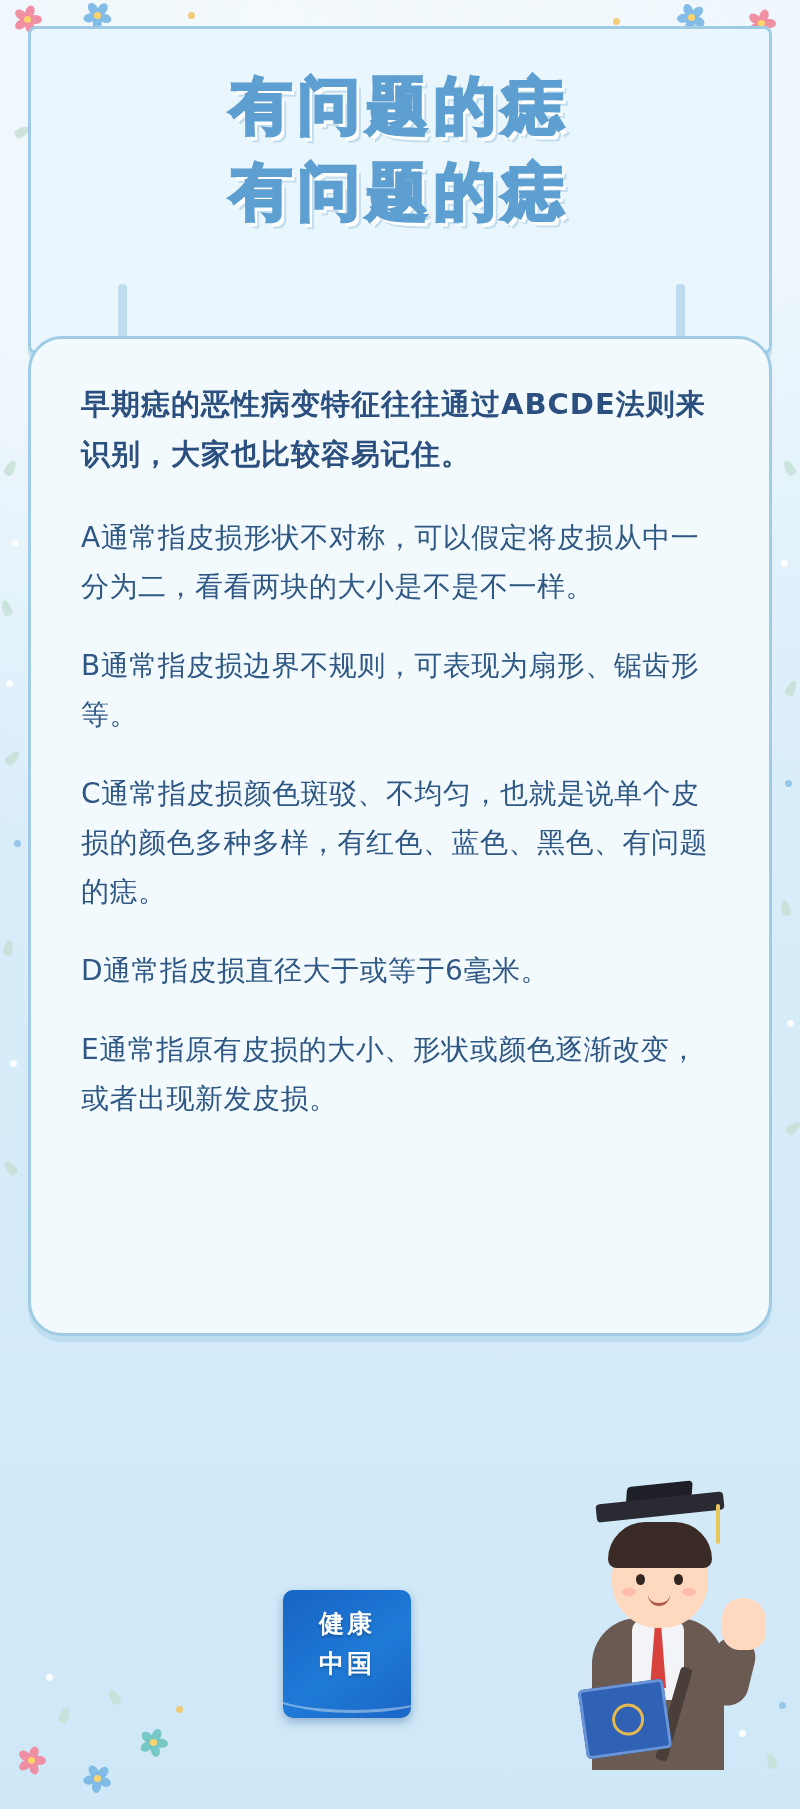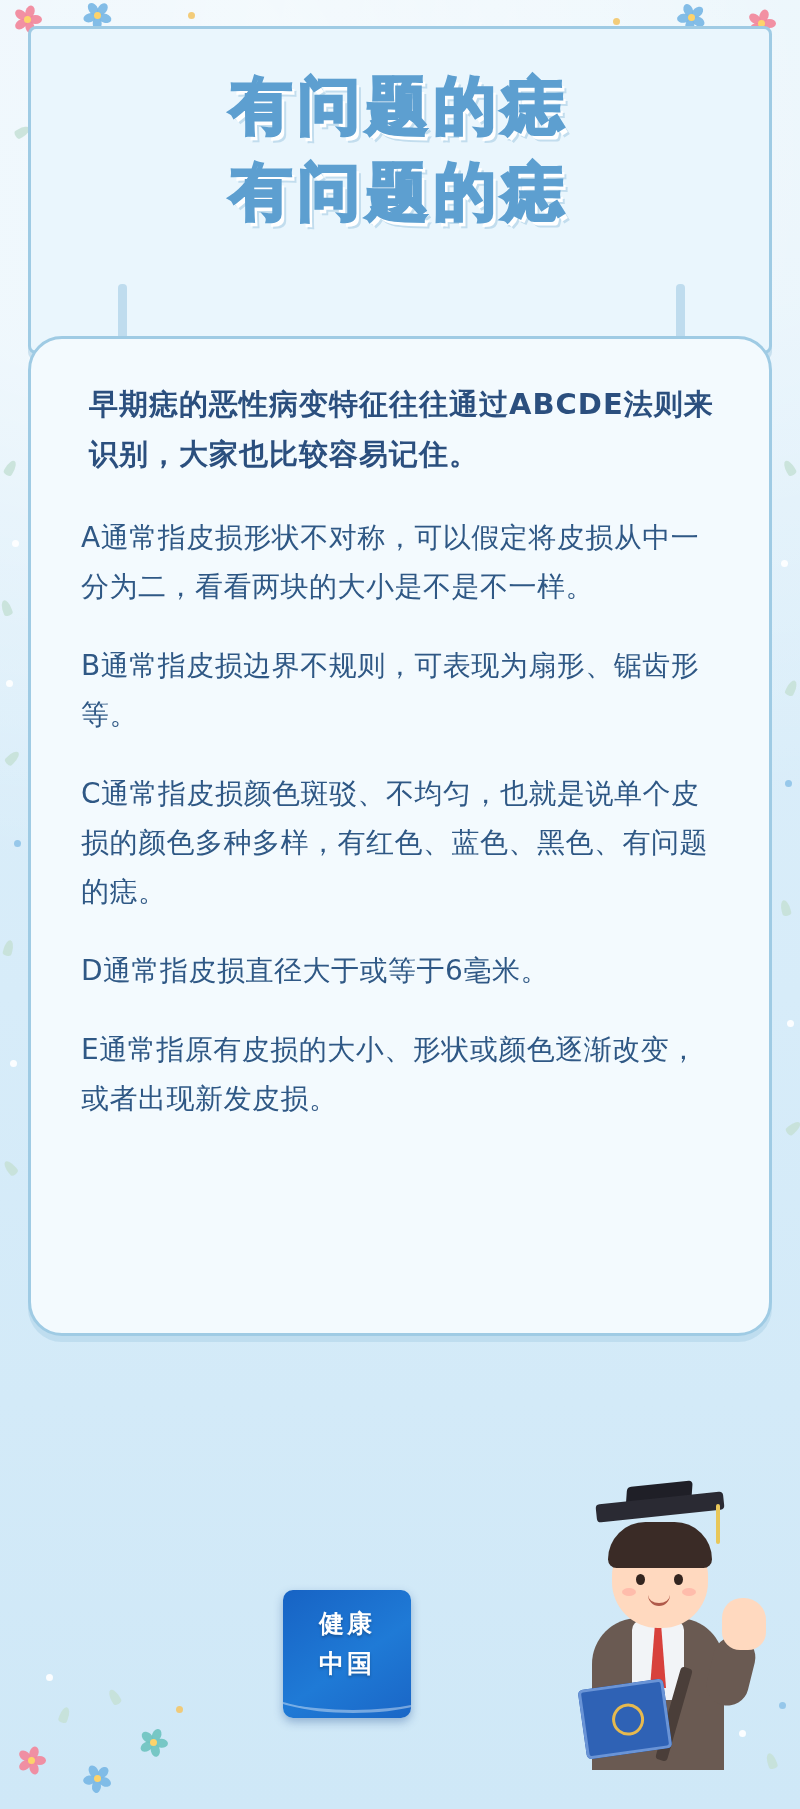--- a/index.html
+++ b/index.html
@@ -122,21 +122,21 @@
     padding: 40px 48px 30px 50px;
     box-shadow: 0 6px 0 rgba(137,185,214,0.28);
   }
   .lead {
     font-family: "DejaVu Sans", "Liberation Sans", sans-serif;
     font-weight: bold;
     font-size: 29px;
     line-height: 50px;
     color: #2b4f7e;
     letter-spacing: 1px;
-    margin: 0 0 34px 8px;
+    margin: 0 0 34px 0;
   }
   .para {
     font-family: "DejaVu Sans", "Liberation Sans", sans-serif;
     font-size: 28px;
     line-height: 49px;
     color: #2f5885;
     letter-spacing: 0.5px;
     margin: 0 0 30px 0;
   }
   .para:last-child { margin-bottom: 0; }

